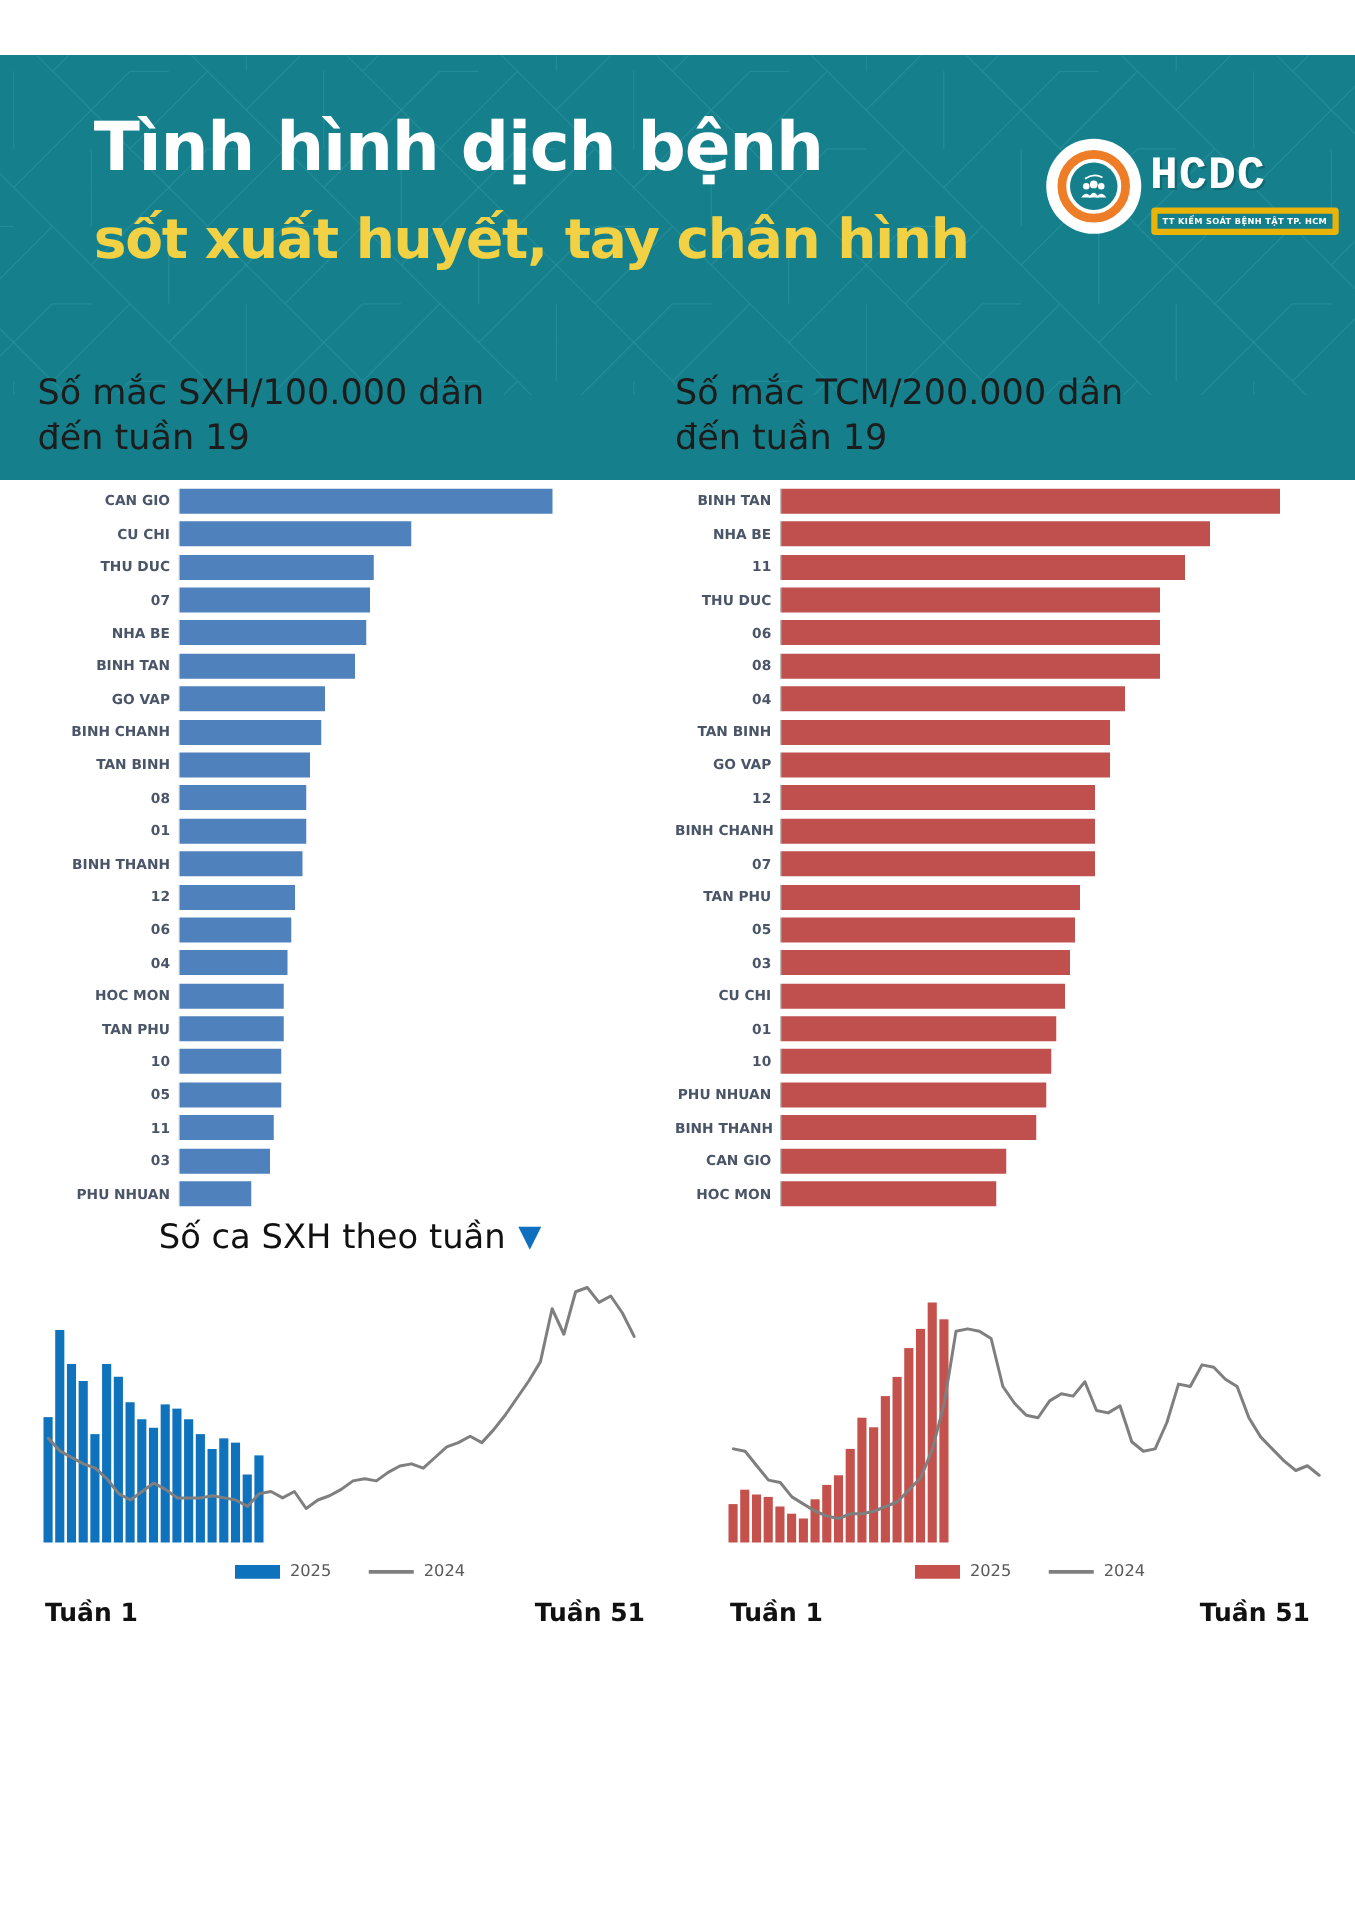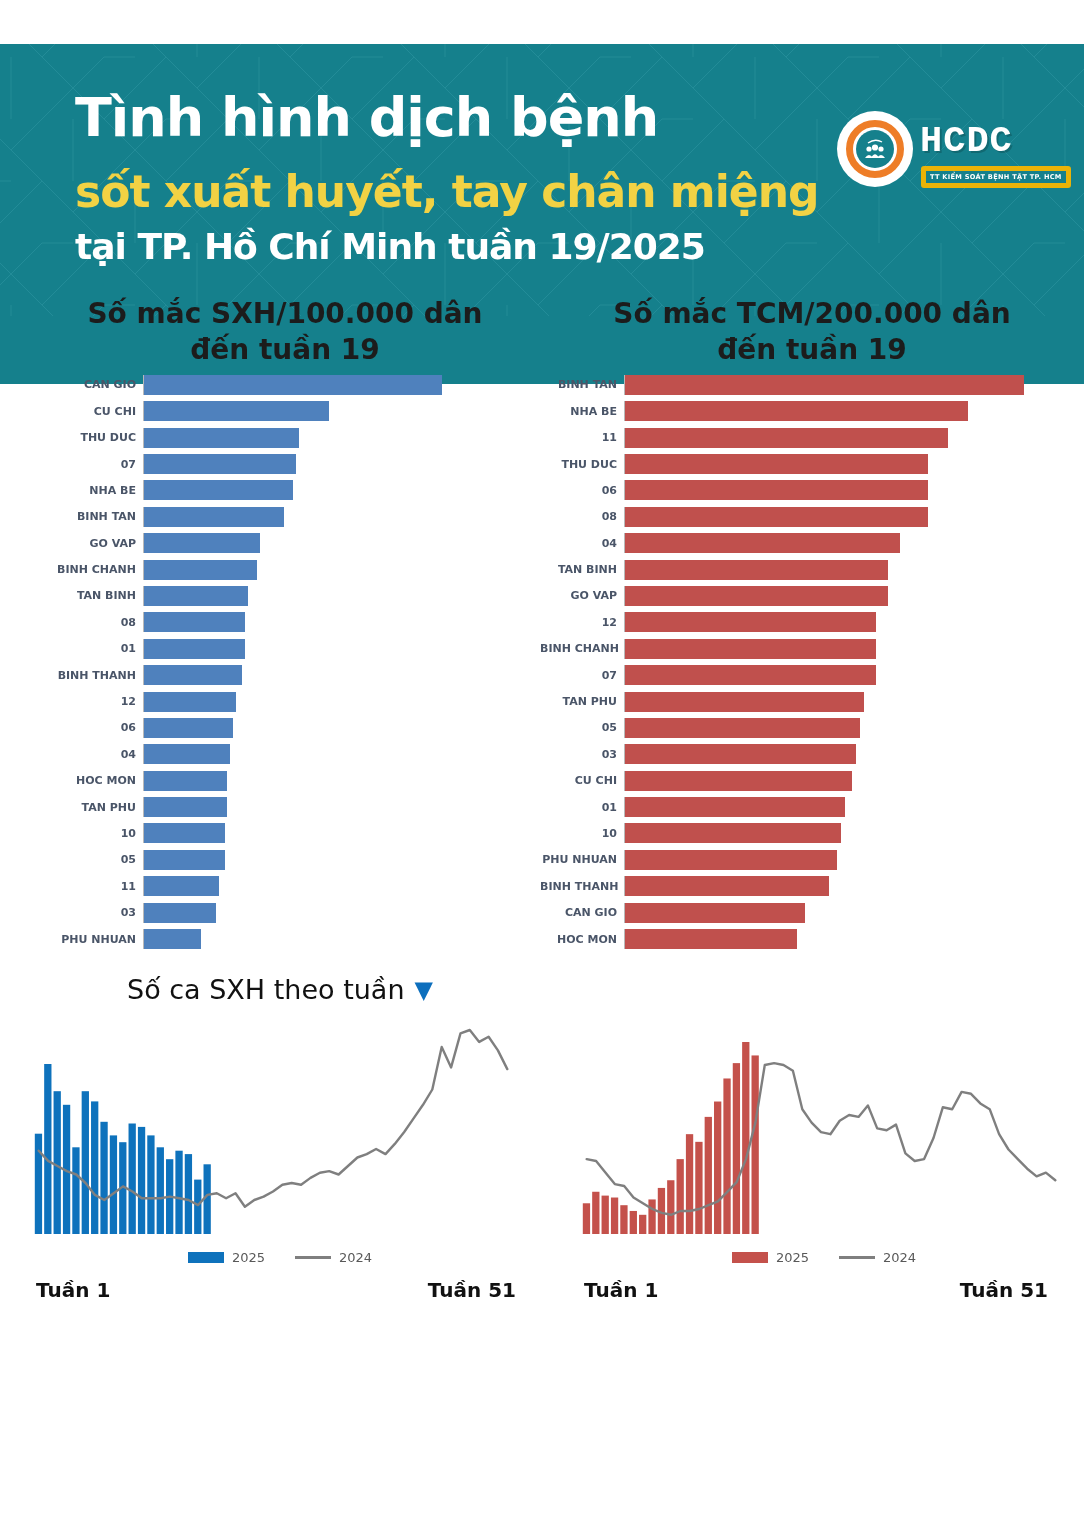--- a/index.html
+++ b/index.html
@@ -21,21 +21,21 @@
   .emblem-core{width:38px;height:38px;border-radius:50%;background:#15808c;display:flex;align-items:center;justify-content:center;}
   .logo-text{position:absolute;left:80px;top:6px;font-size:37px;font-weight:bold;color:#ffffff;
              letter-spacing:1px;text-shadow:2px 2px 0 rgba(0,0,0,0.18);font-family:Liberation Mono, monospace;}
   .logo-badge{position:absolute;left:81px;top:52px;background:#15808c;border:5px solid #eab308;border-radius:3px;
               color:#ffffff;font-size:6.6px;font-weight:bold;padding:2px 4px;letter-spacing:.3px;white-space:nowrap;}
 
   
   .barchart{position:absolute;top:296px;height:690px;}
   .barchart.left{left:30px;width:510px;}
   .barchart.right{left:540px;width:544px;}
-  .chart-title{text-align:center;font-size:28px;font-weight:bold;color:#1c1c1c;line-height:1.28;margin-bottom:4px;}
+  .chart-title{text-align:left;font-size:28px;font-weight:normal;color:#1c1c1c;line-height:1.28;margin-bottom:20px;}
   .rows{display:flex;flex-direction:column;}
   .bar-row{display:flex;align-items:center;height:26.4px;}
   .row-label{font-size:11px;font-weight:bold;color:#4a5568;text-align:right;padding-right:7px;white-space:nowrap;flex:none;}
   .barchart.left .row-label{width:106px;}
   .barchart.right .row-label{width:77px;}
   .row-track{flex:1;height:20px;border-left:1.5px solid #b9b9b9;position:relative;}
   .row-bar{height:20px;}
 
   
   .weekly-title{position:absolute;top:974px;text-align:center;font-size:27px;font-weight:normal;color:#111111;}
@@ -178,22 +178,21 @@
         <path d="M1065,230 L1034,261 L1065,292 L1096,261" fill="none" stroke="#2f96a2" stroke-width="1" opacity="0.55"></path>
         <path d="M1034,323 L1065,292 L1096,323 M1065,354 L1065,323" fill="none" stroke="#2f96a2" stroke-width="1" opacity="0.55"></path>
         <path d="M1127,-18 L1158,13 L1127,44 M1096,13 L1127,13" fill="none" stroke="#2f96a2" stroke-width="1" opacity="0.55"></path>
         <path d="M1127,44 L1096,75 L1127,106 L1158,75" fill="none" stroke="#2f96a2" stroke-width="1" opacity="0.55"></path>
         <path d="M1096,137 L1127,106 L1158,137 M1127,168 L1127,137" fill="none" stroke="#2f96a2" stroke-width="1" opacity="0.55"></path>
         <path d="M1096,199 L1127,230 L1158,199 M1127,168 L1127,199" fill="none" stroke="#2f96a2" stroke-width="1" opacity="0.55"></path>
         <path d="M1127,230 L1158,261 L1127,292 M1096,261 L1127,261" fill="none" stroke="#2f96a2" stroke-width="1" opacity="0.55"></path>
         <path d="M1127,292 L1096,323 L1127,354 L1158,323" fill="none" stroke="#2f96a2" stroke-width="1" opacity="0.55"></path>
       </svg>
     <div class="h1">Tình hình dịch bệnh</div>
-    <div class="h2">sốt xuất huyết, tay chân miệng</div>
-    <div class="h3">tại TP. Hồ Chí Minh tuần 19/2025</div>
+    <div class="h2">sốt xuất huyết, tay chân hình</div>
 
     <div class="logo">
       <div class="emblem">
         <div class="emblem-ring">
           <div class="emblem-core">
             <svg width="30" height="30" viewBox="0 0 30 30">
               <path d="M8 9 q7 -5 14 -1" stroke="#ffffff" stroke-width="1.4" fill="none"></path>
               <circle cx="9" cy="15" r="2.6" fill="#ffffff"></circle>
               <circle cx="15" cy="13.5" r="3.1" fill="#ffffff"></circle>
               <circle cx="21" cy="15" r="2.6" fill="#ffffff"></circle>

